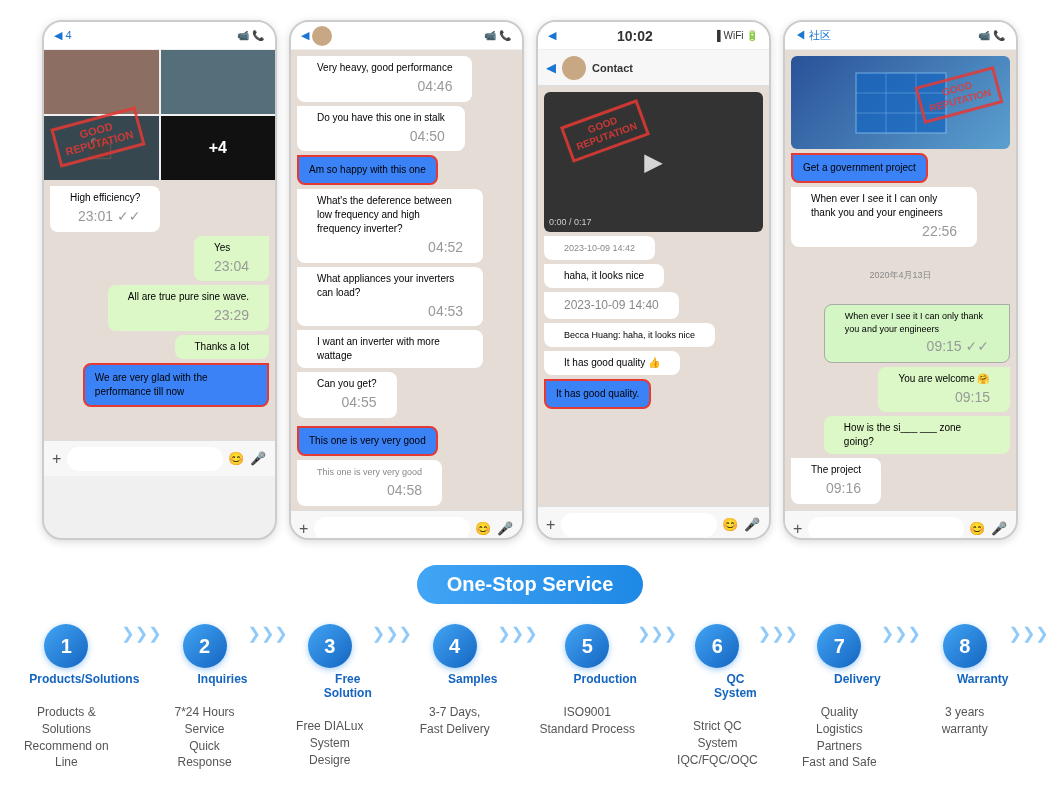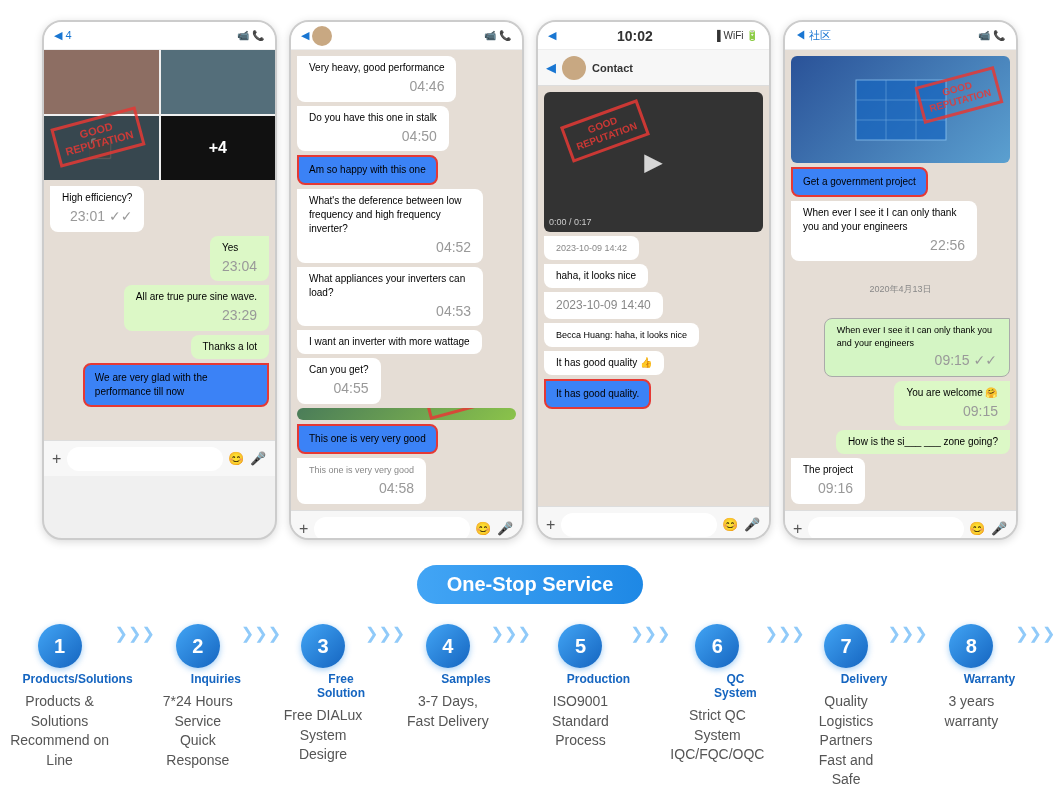--- a/index.html
+++ b/index.html
@@ -68,21 +68,21 @@
       overflow: hidden;
       padding: 6px;
       display: flex;
       flex-direction: column;
       gap: 4px;
       height: 420px;
     }
 
     .msg {
       max-width: 85%;
-      padding: 5px 12px;
+      padding: 5px 20px;
       border-radius: 8px;
       font-size: 10px;
       line-height: 1.4;
       position: relative;
     }
 
     .msg-received {
       background: #fff;
       align-self: flex-start;
       border-top-left-radius: 0;
@@ -240,25 +240,25 @@
     .step-label {
       font-size: 12px;
       font-weight: bold;
       color: #1565c0;
       margin-top: 4px;
       text-align: center;
       padding-left: 36px;
     }
 
     .step-desc {
-      font-size: 14px;
+      font-size: 12px;
       color: #555;
       text-align: center;
       line-height: 1.4;
-      margin-top: 6px;
+      margin-top: 18px;
     }
 
     .arrow-between {
       display: flex;
       align-items: center;
       padding-top: 10px;
       color: #90caf9;
       font-size: 16px;
       flex-shrink: 0;
       margin-top: -10px;

